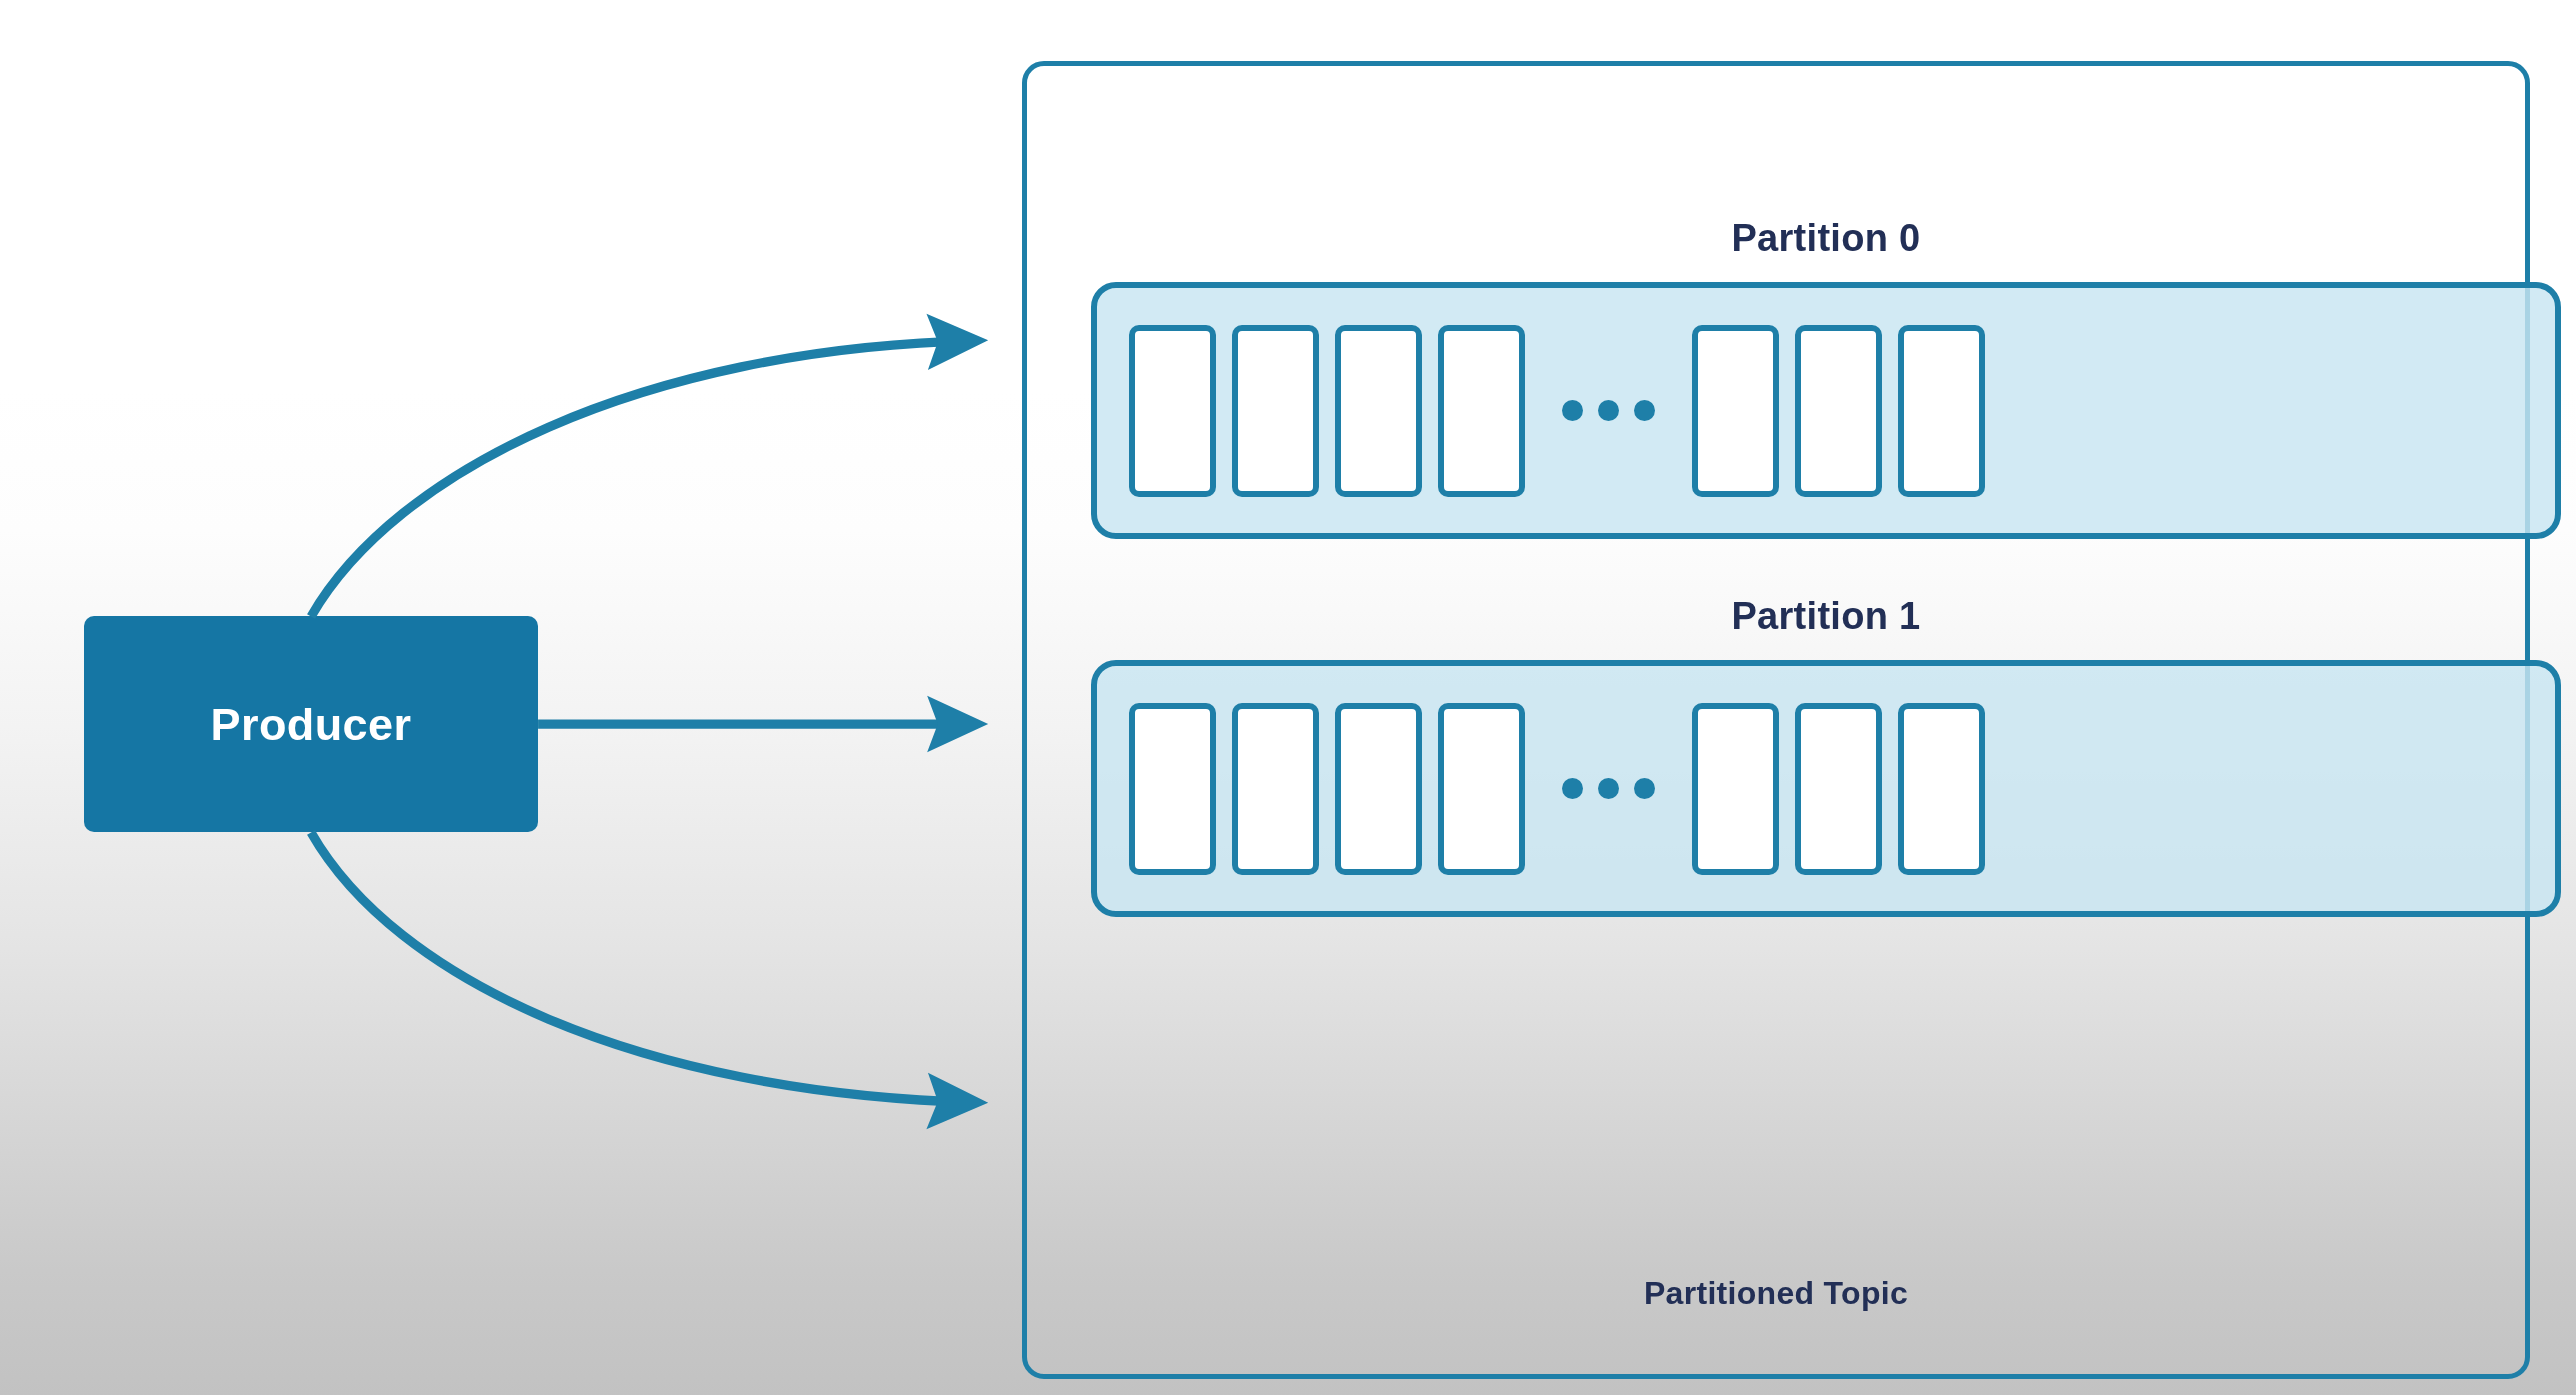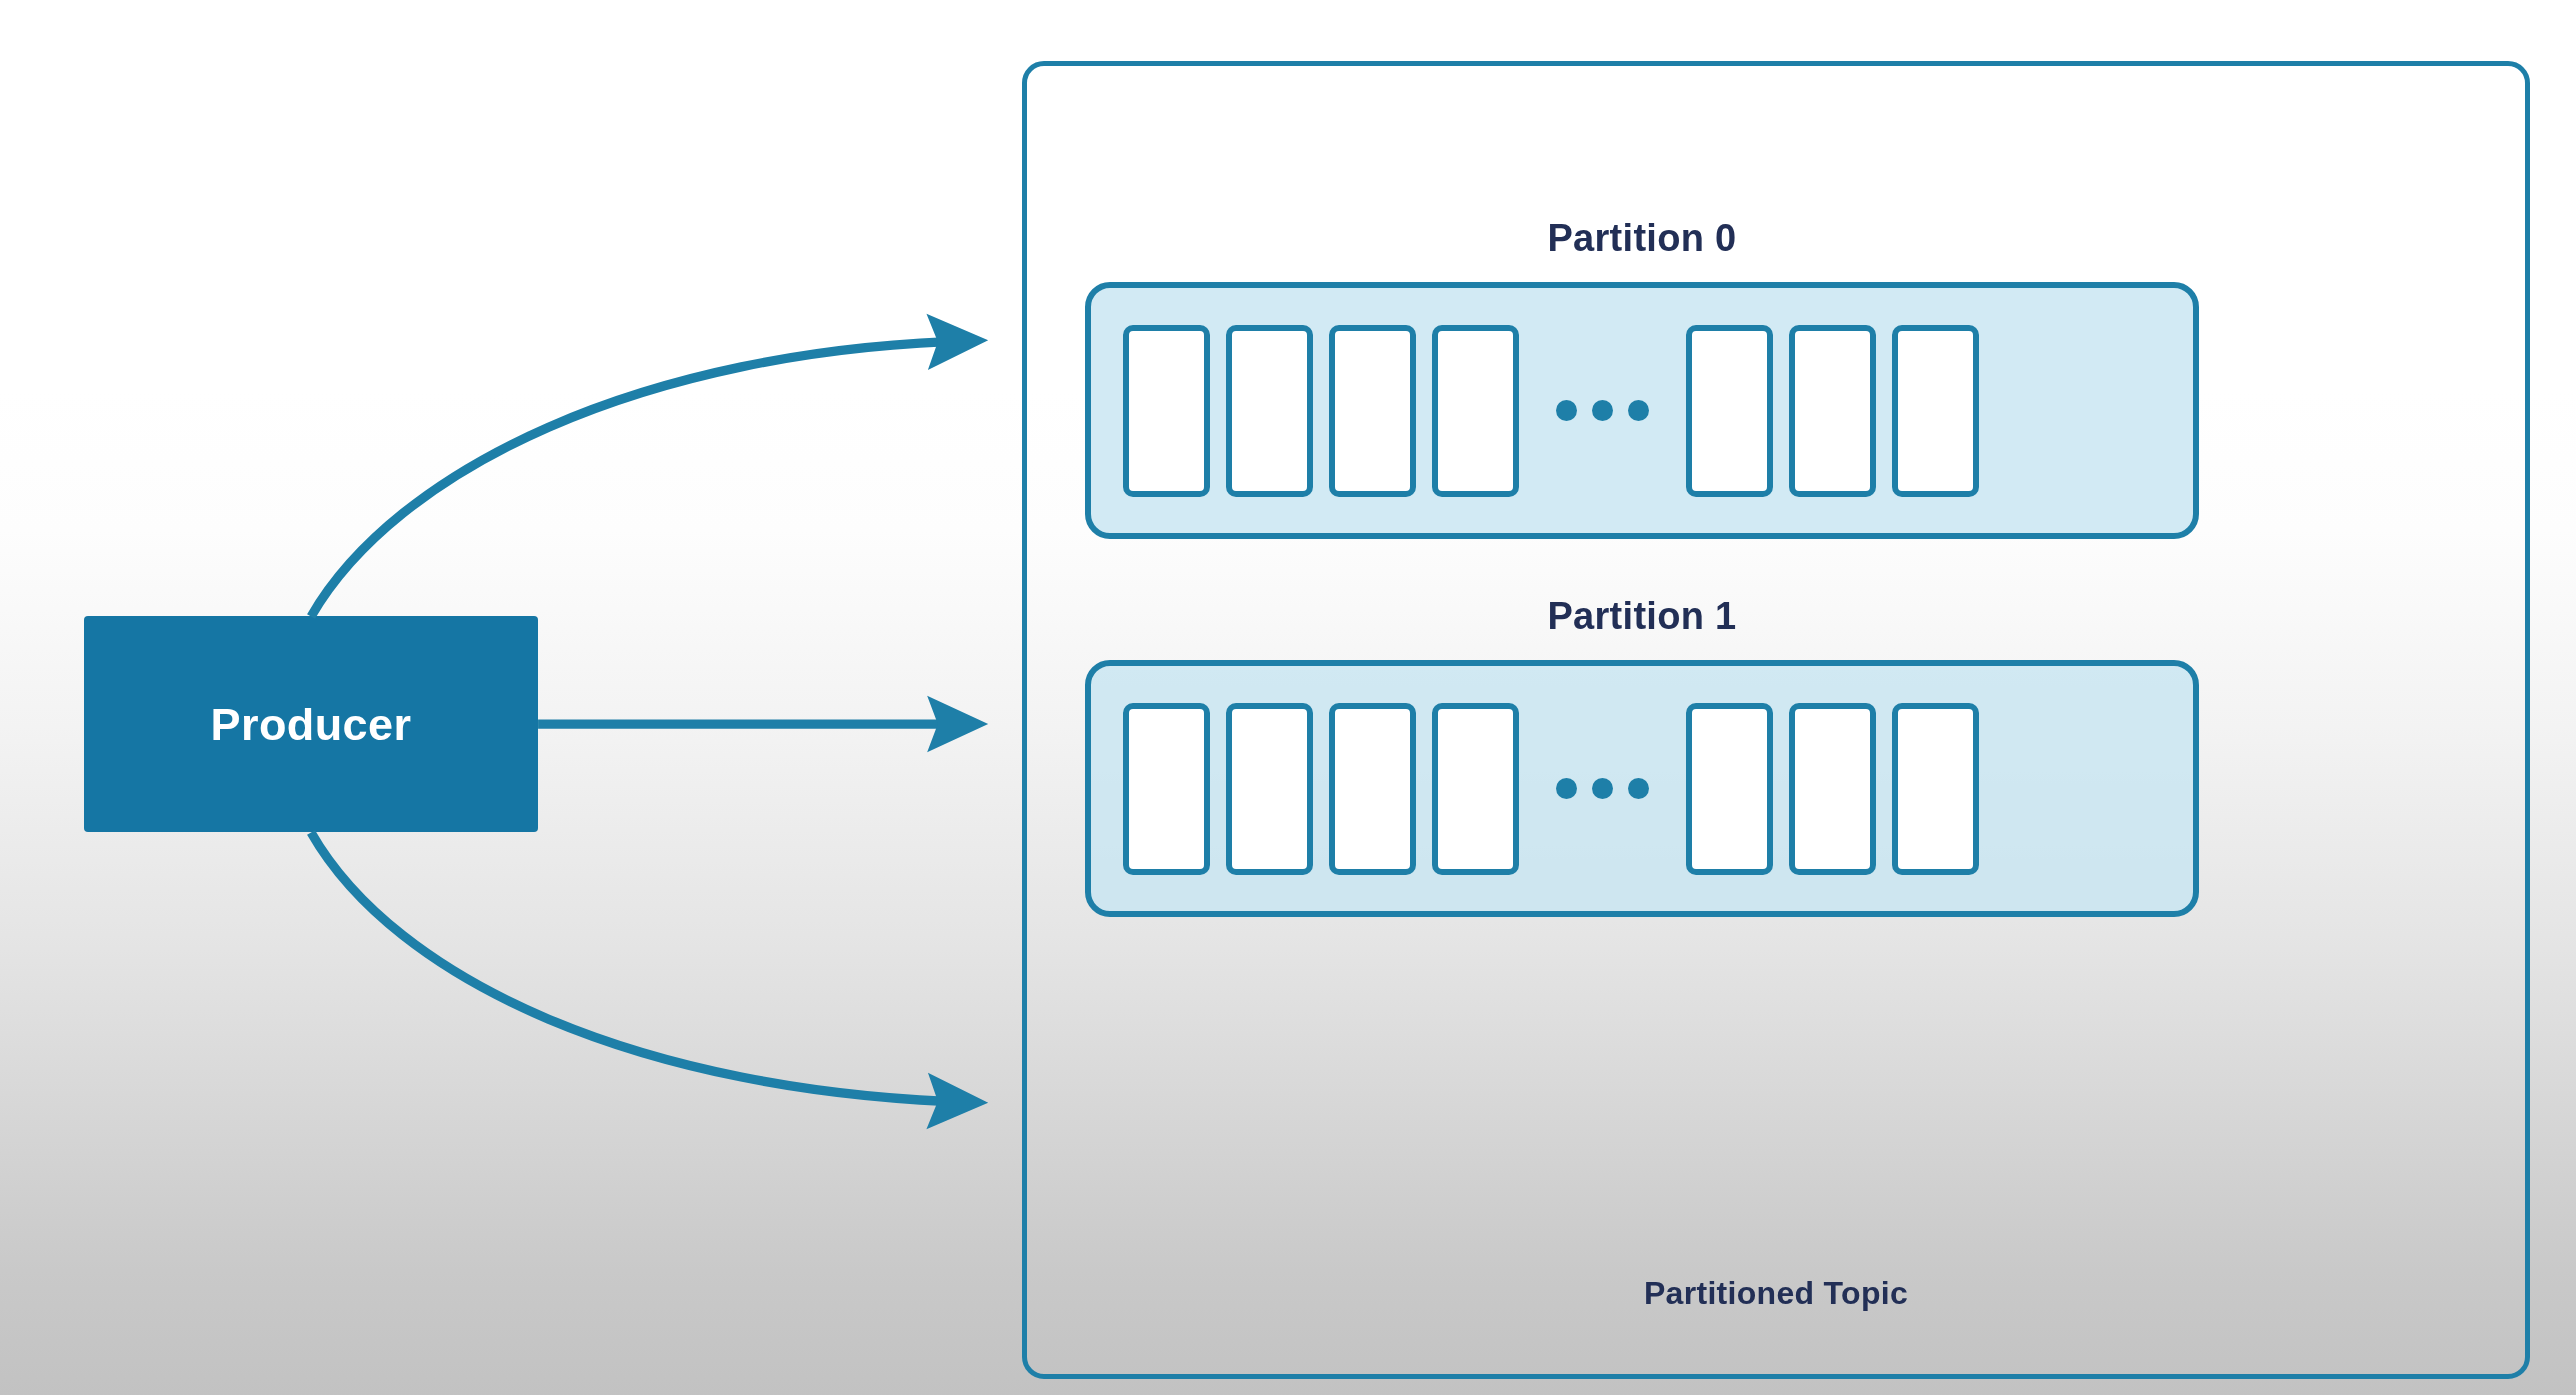--- a/index.html
+++ b/index.html
@@ -28,21 +28,21 @@
   }
 
   
   #producer-box {
     position: absolute;
     left: 84px;
     top: 616px;
     width: 454px;
     height: 216px;
     background: #1576A4;
-    border-radius: 4px;
+    border-radius: 10px;
     display: flex;
     align-items: center;
     justify-content: center;
     box-sizing: border-box;
   }
   #producer-label {
     color: #ffffff;
     font-size: 45px;
     font-weight: bold;
     letter-spacing: 0.4px;
@@ -68,22 +68,22 @@
     width: 1508px;
     height: 1318px;
     border: 5.9px solid #1E7FA8;
     border-radius: 22px;
     box-sizing: border-box;
     background: transparent;
   }
 
   .partition-group {
     position: absolute;
-    left: 58px;
-    width: 1114px;
+    left: 64px;
+    width: 1470px;
   }
   #partition-group-0 { top: 153px; }
   #partition-group-1 { top: 531px; }
   #partition-group-2 { top: 908px; }
 
   .partition-title {
     color: #222F56;
     font-size: 38px;
     font-weight: bold;
     text-align: center;

